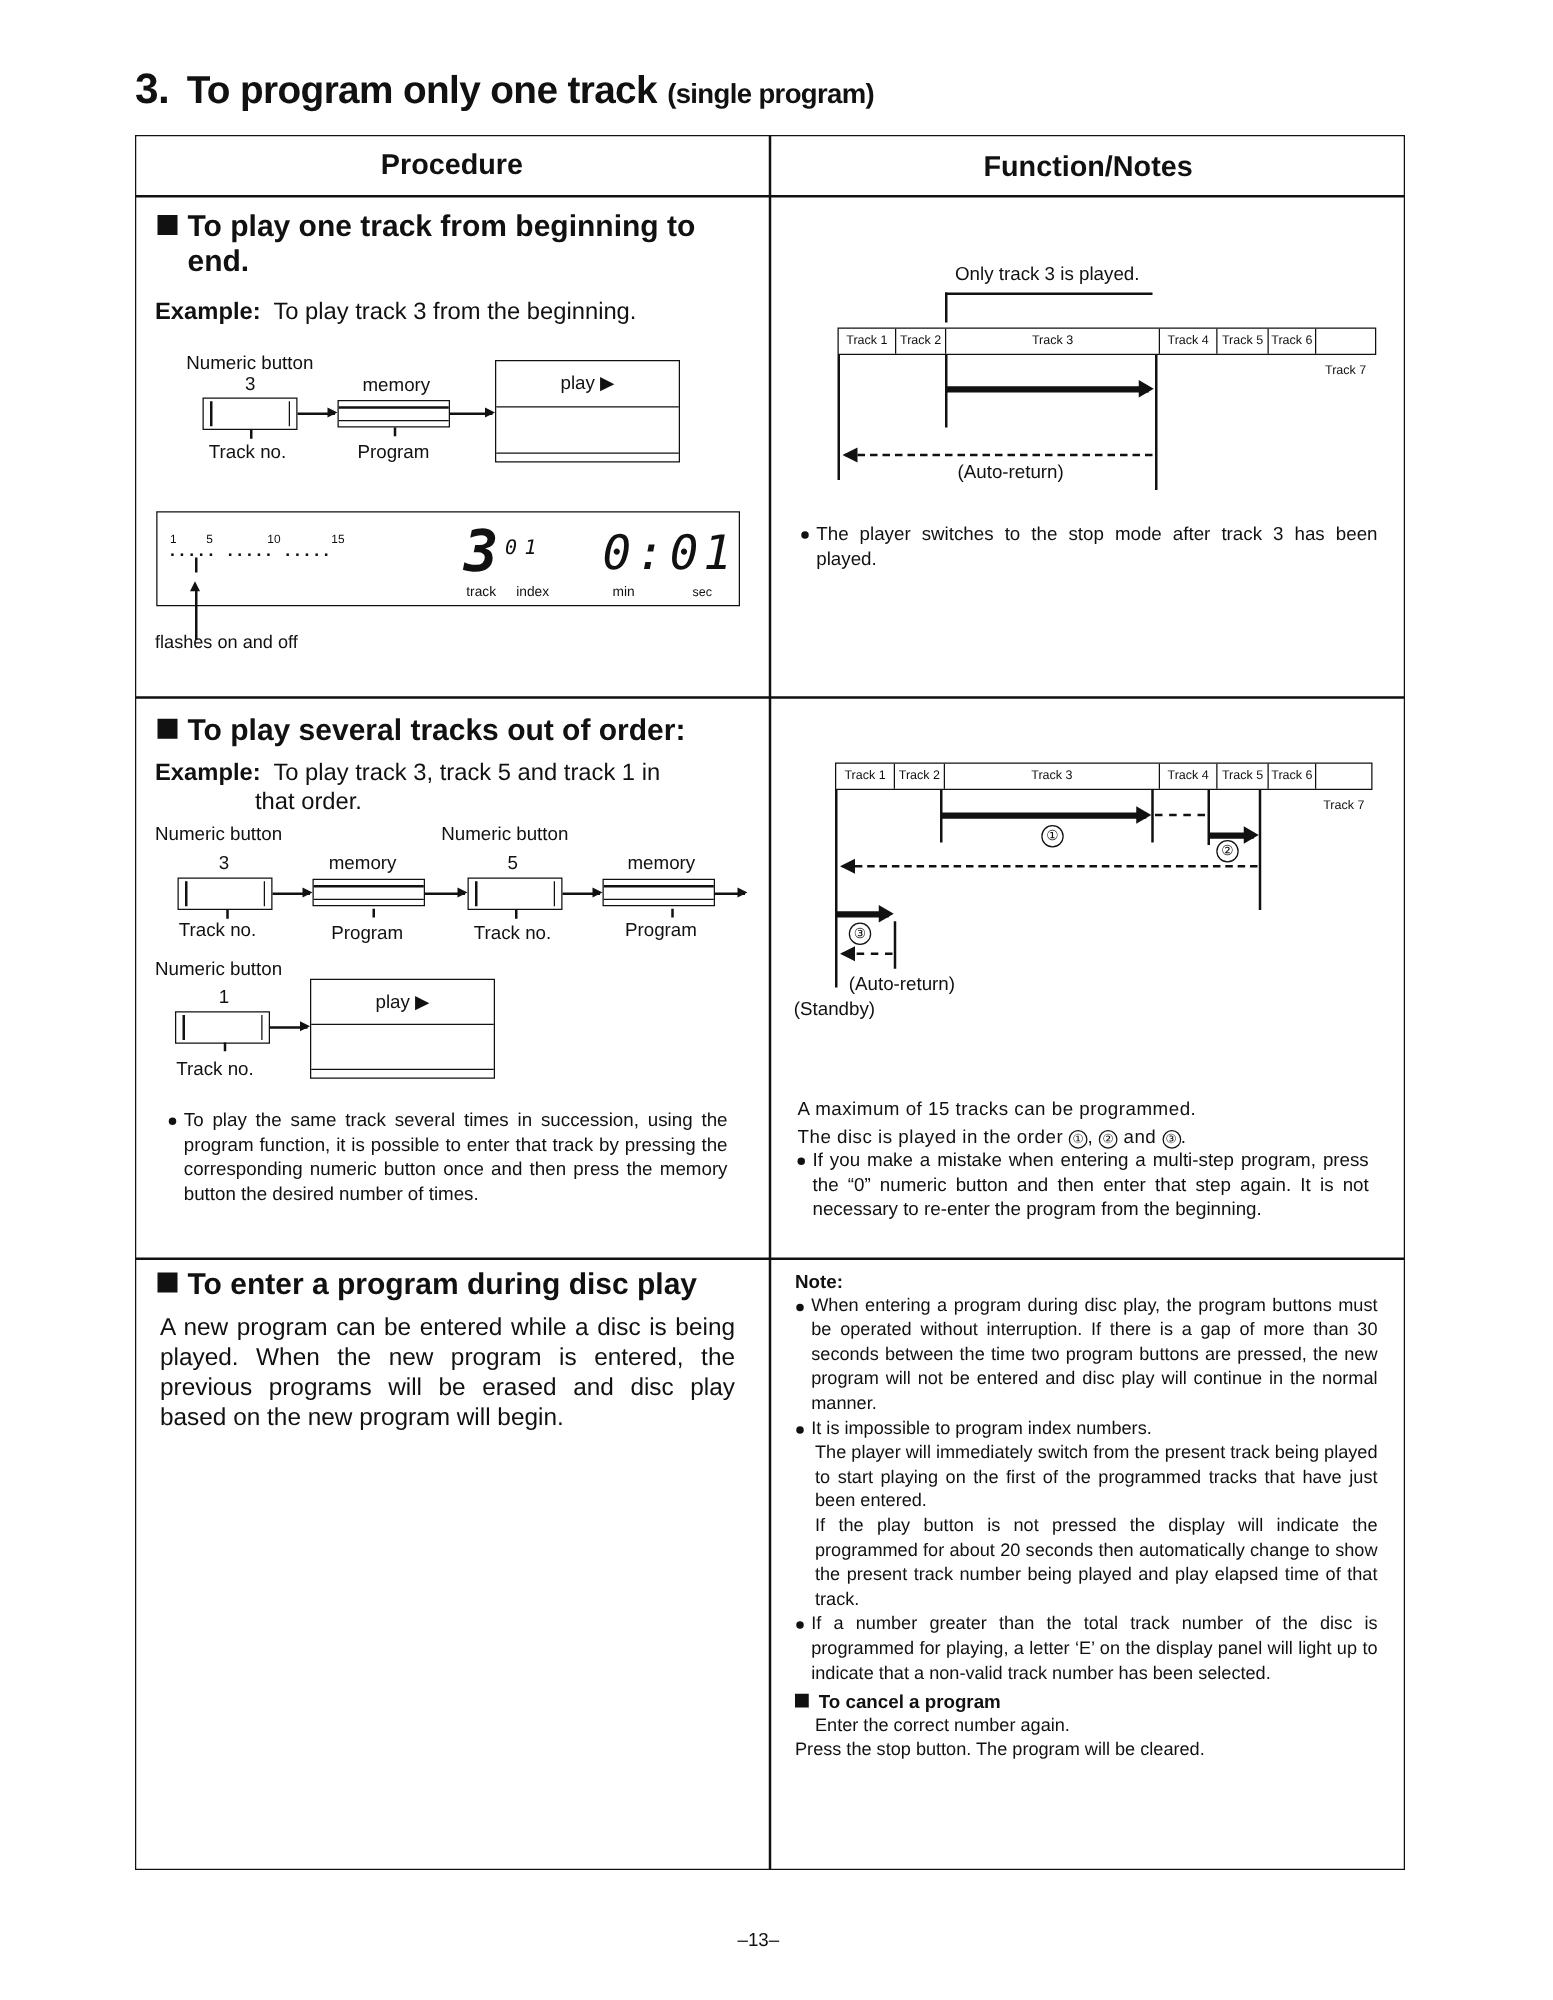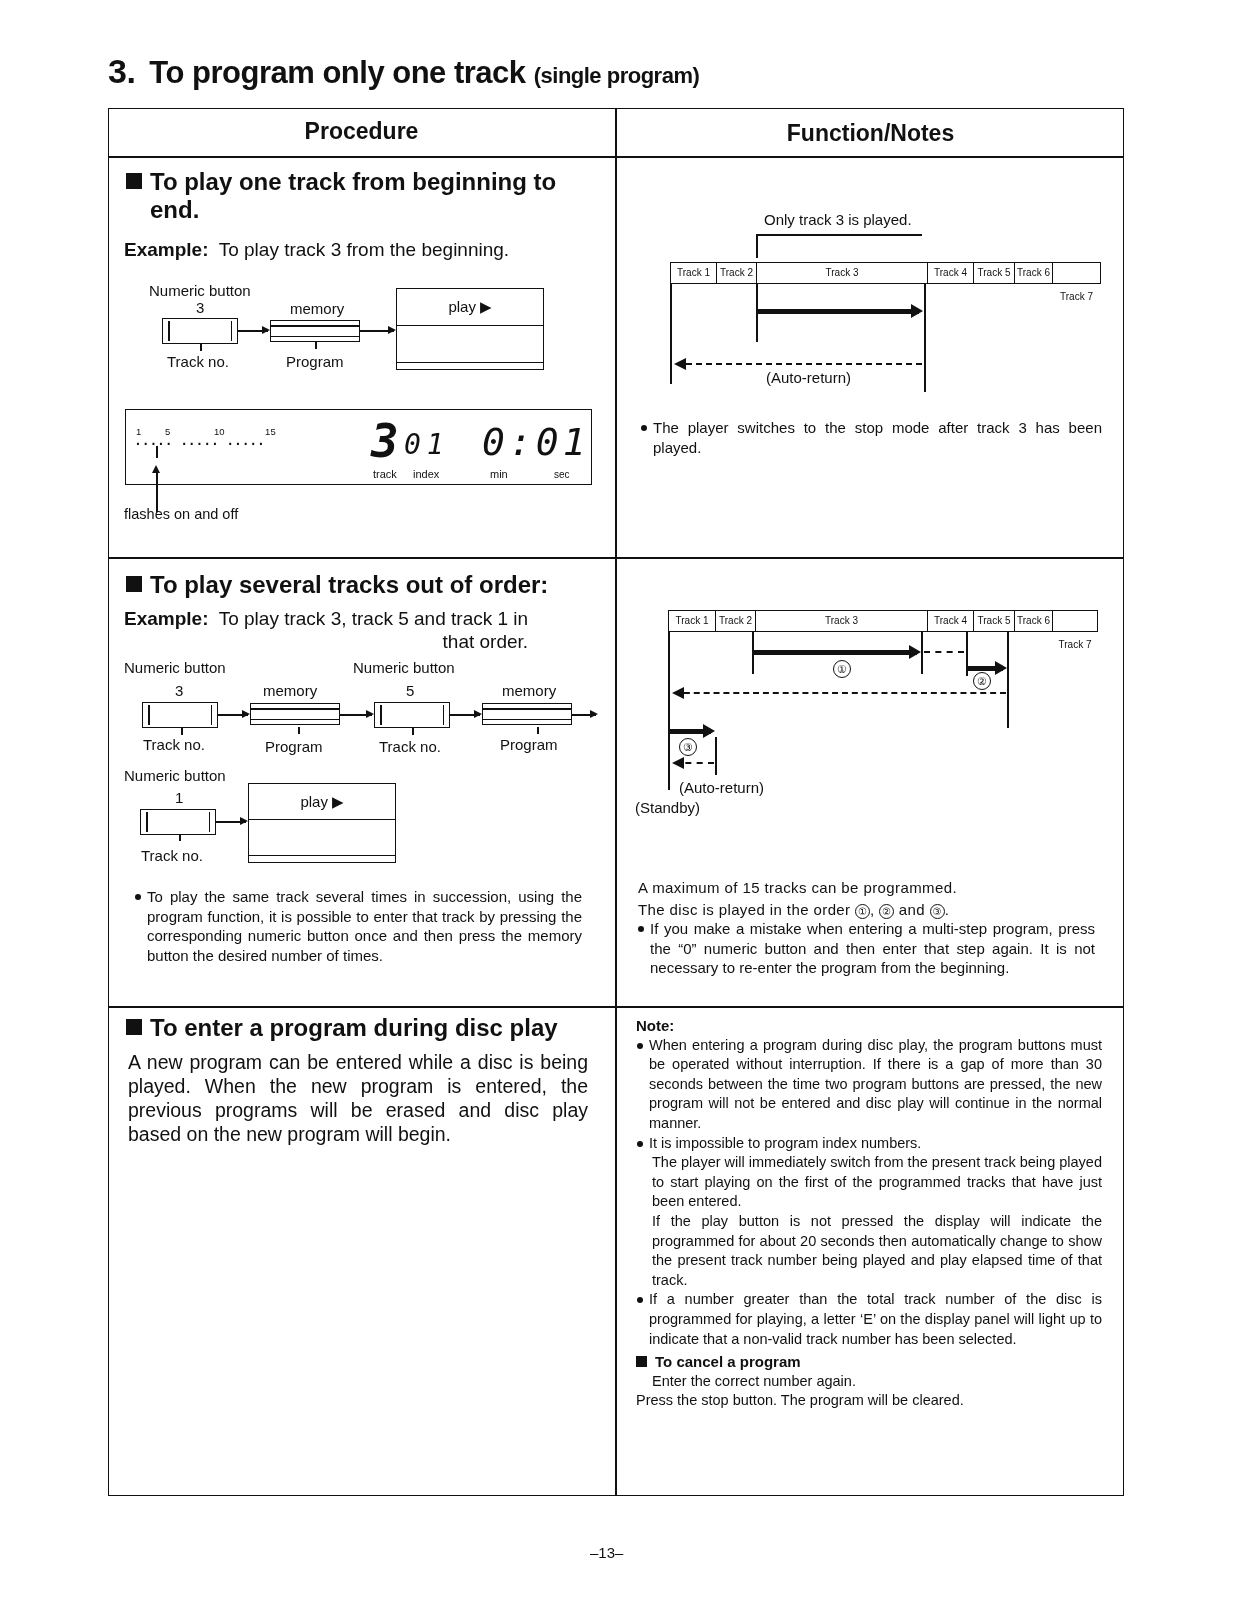--- a/index.html
+++ b/index.html
@@ -7,21 +7,21 @@
   .abs{position:absolute;}
   .title{left:108px;top:52px;font-weight:bold;font-size:31px;letter-spacing:-0.5px;}
   .title .num{font-size:34px;margin-right:14px;}
   .title .sub{font-size:22px;}
   .frame{left:108px;top:108px;width:1016px;height:1388px;border:1.5px solid #111;box-sizing:border-box;}
   .vline{left:615px;top:108px;width:1.5px;height:1388px;background:#111;}
   .hline{height:1.5px;background:#111;}
   .colhead{font-weight:bold;font-size:23px;text-align:center;}
   .sec-title{font-weight:bold;font-size:24px;line-height:28px;}
   .sec-title .sq{display:inline-block;width:16px;height:16px;background:#111;margin-right:8px;vertical-align:1px;}
-  .example{font-size:19px;line-height:23px;text-align:right;}
+  .example{font-size:19px;line-height:23px;}
   .example b{font-weight:bold;}
   .lbl{font-size:15px;}
   .small{font-size:15px;line-height:19.5px;text-align:justify;}
   .note{font-size:14.5px;line-height:19.6px;text-align:justify;}
   .bul{position:relative;padding-left:13px;}
   .bul:before{content:"";position:absolute;left:1px;top:7px;width:6px;height:6px;border-radius:50%;background:#111;}
   .btn{border:1.5px solid #111;box-sizing:border-box;}
   .numbtn{width:76px;height:26px;}
   .numbtn:before,.numbtn:after{content:"";position:absolute;top:2px;bottom:2px;width:1.5px;background:#111;}
   .numbtn:before{left:5px;} .numbtn:after{right:5px;}
@@ -88,21 +88,21 @@
 <div class="abs lcd" style="left:125px;top:409px;width:467px;height:76px;">
   <div class="abs" style="left:10px;top:16px;font-size:9.5px;">
     <span>1</span>
     <span style="margin-left:21px;">5</span>
     <span style="margin-left:41px;">10</span>
     <span style="margin-left:38px;">15</span>
   </div>
   <div class="abs" style="left:10px;top:22px;font-size:14px;letter-spacing:3.8px;font-weight:bold;">.....&nbsp;.....&nbsp;.....</div>
   <div class="abs" style="left:30px;top:36px;width:2px;height:12px;background:#111;"></div>
   <div class="abs seg" style="left:245px;top:8px;font-size:46px;line-height:46px;font-weight:bold;">3</div>
-  <div class="abs seg" style="left:278px;top:18px;font-size:28px;letter-spacing:6px;">01</div>
+  <div class="abs seg" style="left:278px;top:18px;font-size:16px;letter-spacing:6px;">01</div>
   <div class="abs seg" style="left:356px;top:10px;font-size:38px;letter-spacing:4px;">0:01</div>
   <div class="abs" style="left:247px;top:58px;font-size:11px;">track</div>
   <div class="abs" style="left:287px;top:58px;font-size:11px;">index</div>
   <div class="abs" style="left:364px;top:58px;font-size:11px;">min</div>
   <div class="abs" style="left:428px;top:59px;font-size:10px;">sec</div>
 </div>
 <div class="abs" style="left:156px;top:470px;width:1.5px;height:42px;background:#111;"></div>
 <div class="abs" style="left:152px;top:465px;border-bottom:8px solid #111;border-left:4.5px solid transparent;border-right:4.5px solid transparent;"></div>
 <div class="abs" style="left:124px;top:506px;font-size:14.5px;">flashes on and off</div>
 

